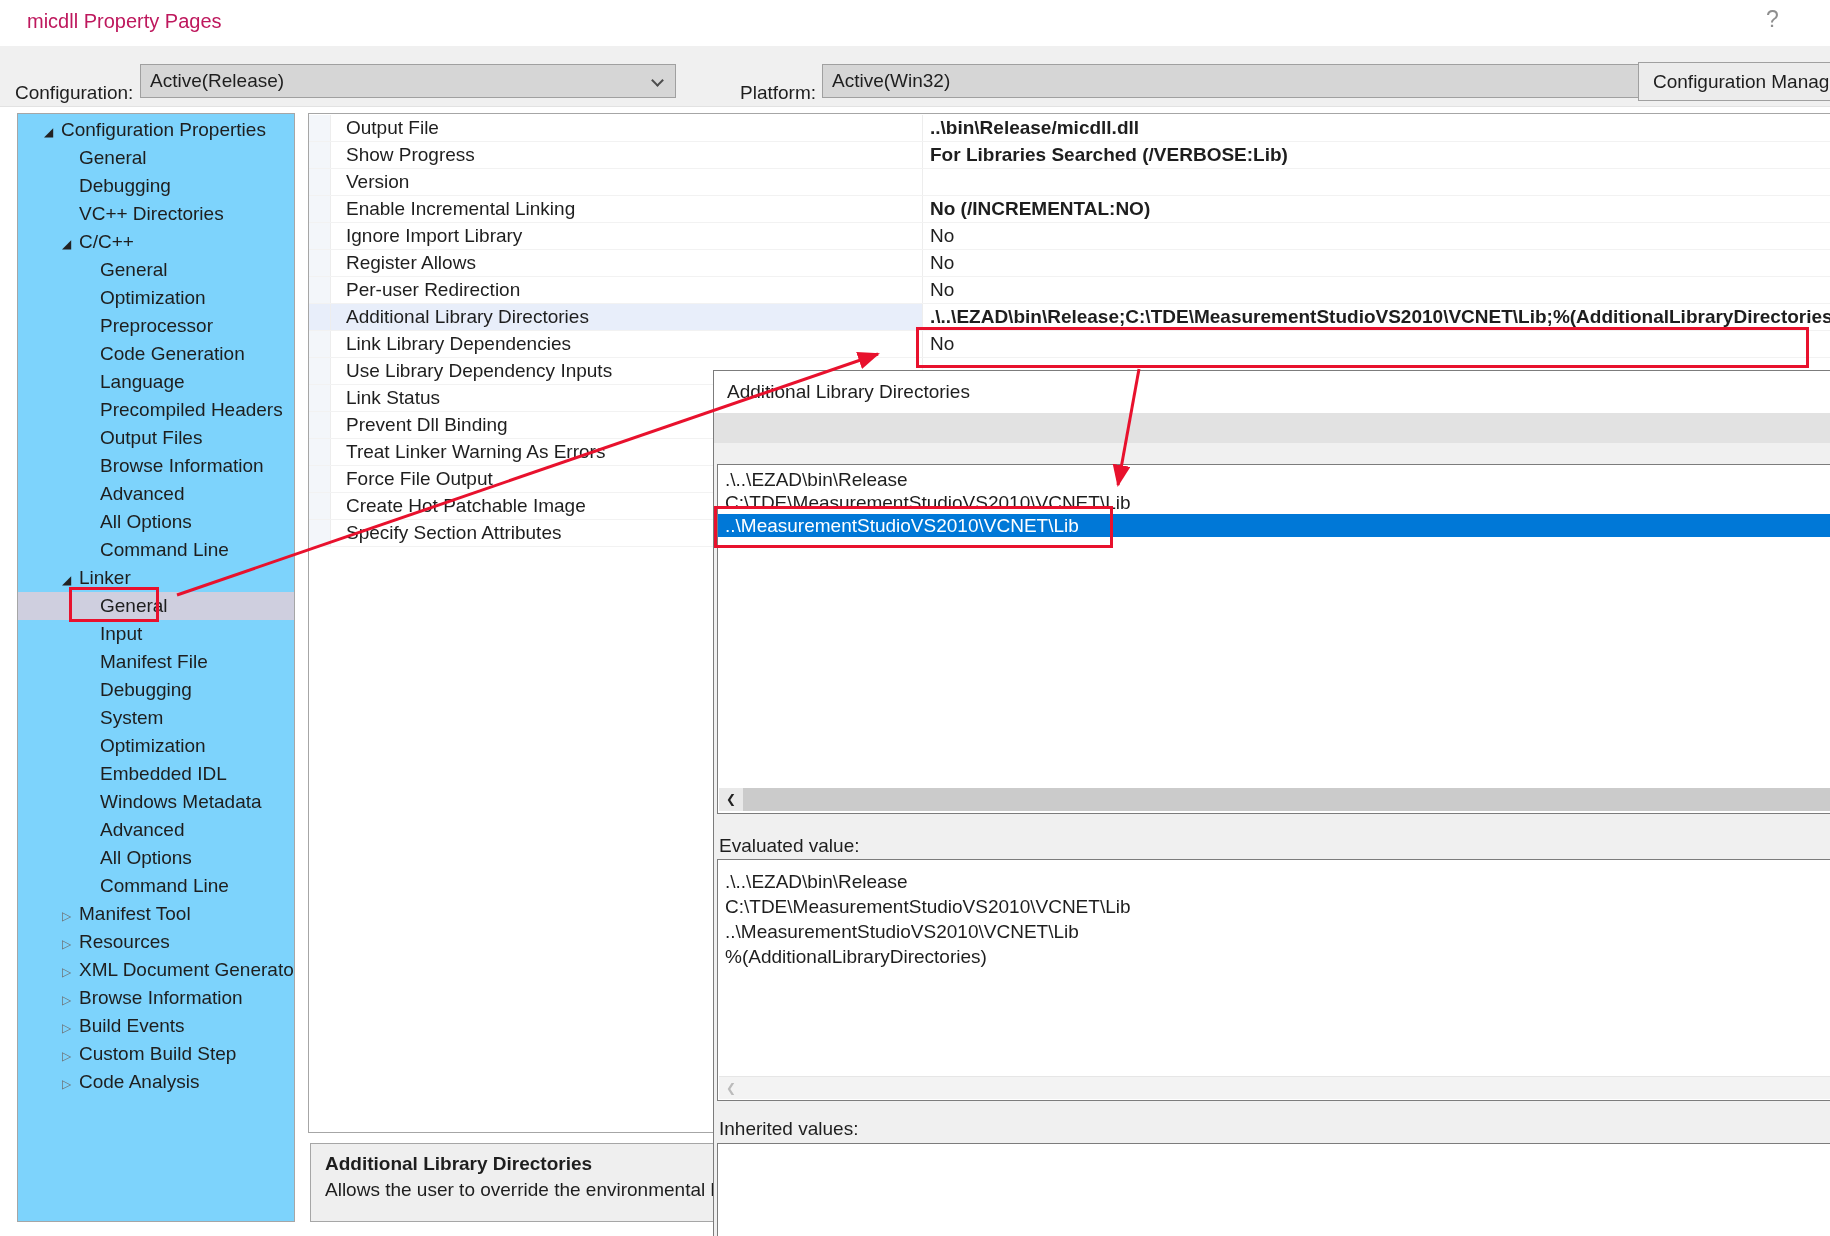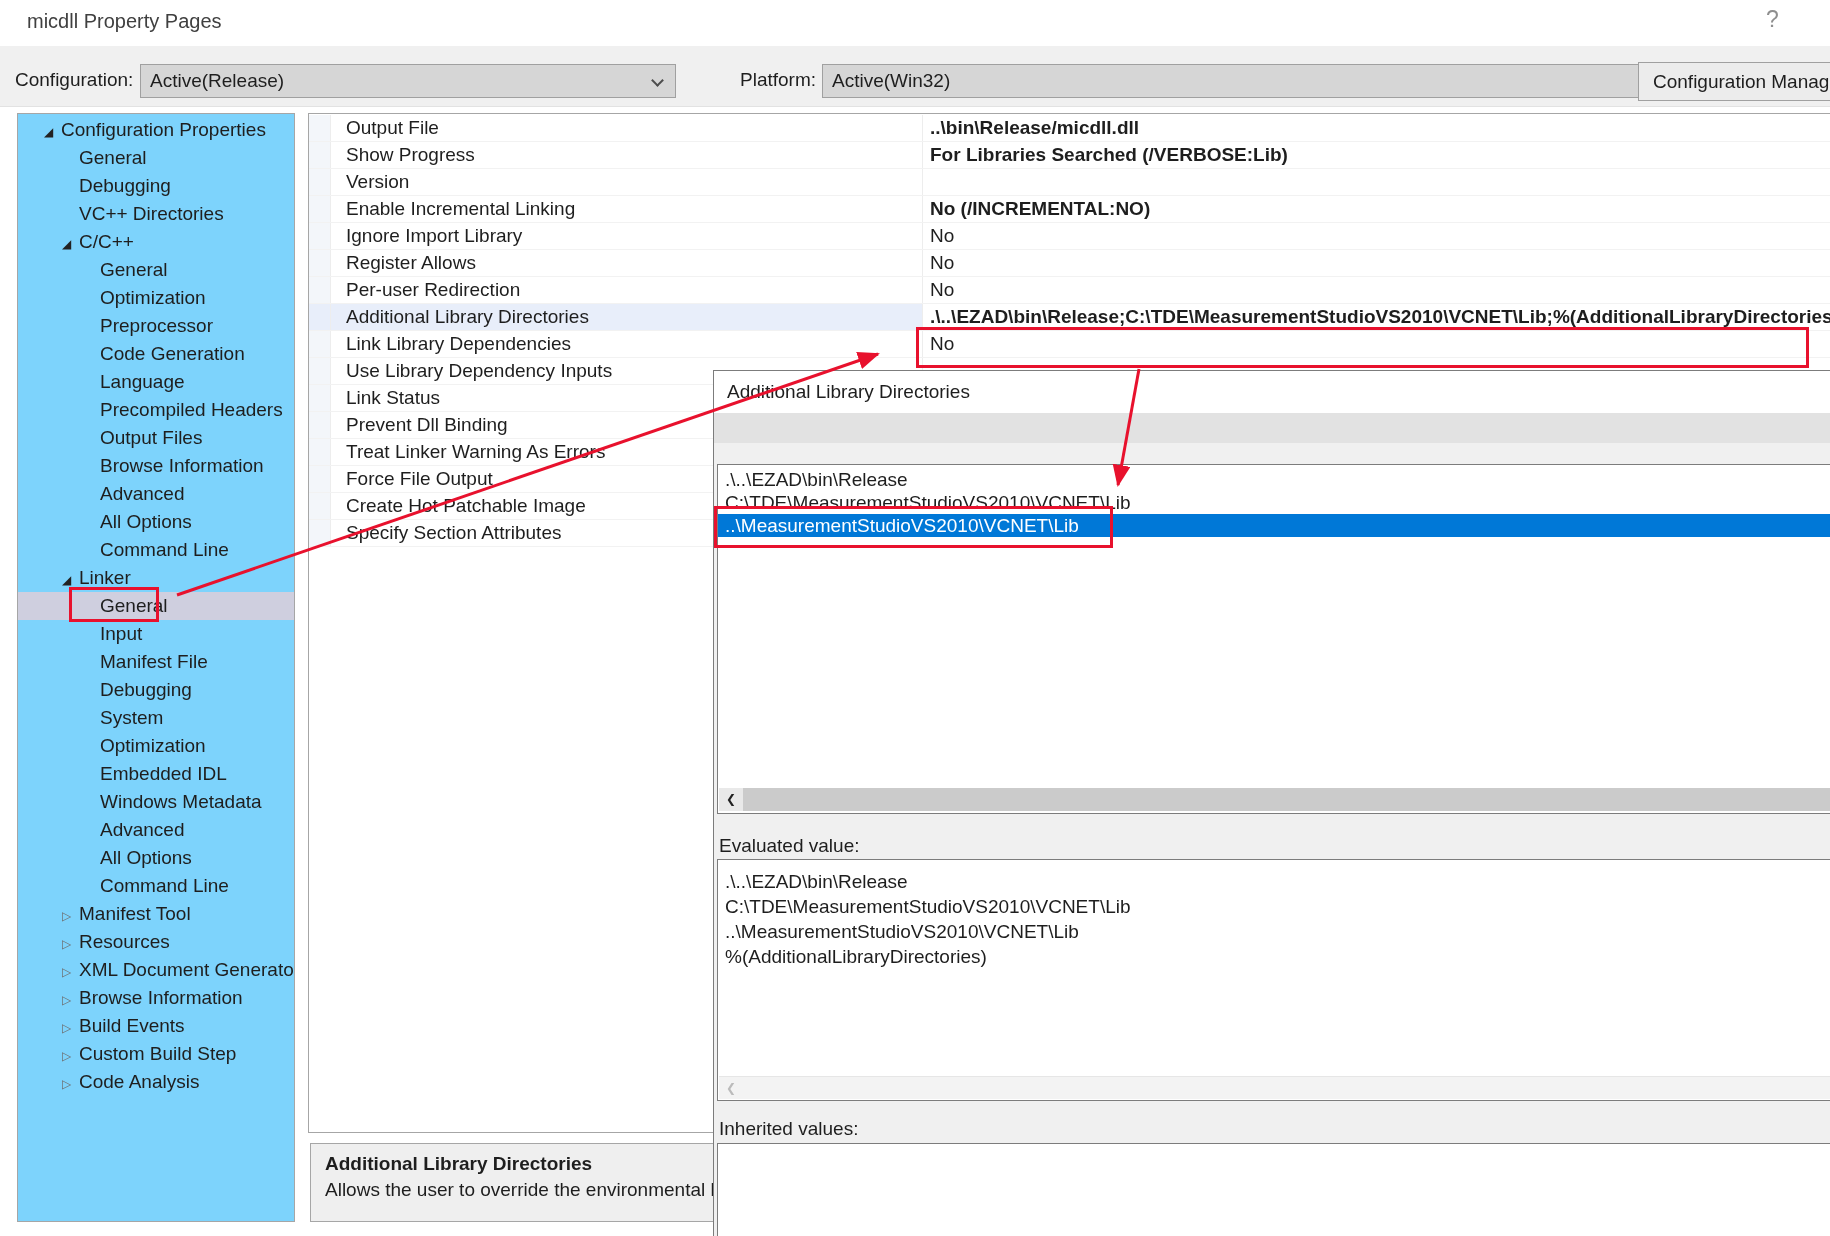--- a/index.html
+++ b/index.html
@@ -1,27 +1,27 @@
 <!DOCTYPE html>
 <html><head>
 <meta charset="utf-8">
 <style>
   * { box-sizing: border-box; margin: 0; padding: 0; }
   html,body { width:1830px; height:1236px; overflow:hidden; background:#fff;
     font-family:"Liberation Sans", sans-serif; font-size:19px; color:#1e1e1e; }
   .abs { position:absolute; }
 
   
-  #win-title { left:27px; top:10px; font-size:20px; color:#404040; }
+  #win-title { left:27px; top:10px; font-size:20px; color:#be185d; }
   #help-icon { left:1766px; top:6px; font-size:23px; color:#8f8f8f; }
 
   
   #toolbar { left:0; top:46px; width:1830px; height:61px; background:#f0f0f0;
              border-bottom:1px solid #e2e2e2; }
-  .tb-label { position:absolute; top:23px; }
+  .tb-label { position:absolute; top:36px; }
   .combo { position:absolute; top:18px; height:34px; background:#d6d6d6;
            border:1px solid #a0a0a0; line-height:32px; padding-left:9px;
            white-space:nowrap; overflow:hidden; }
   .chev { position:absolute; right:13px; top:11px; width:9px; height:9px;
           border-right:2px solid #4d4d4d; border-bottom:2px solid #4d4d4d;
           transform:rotate(45deg); }
   #config-manager-btn { position:absolute; left:1638px; top:16px; width:232px; height:39px;
           background:#ececec; border:1px solid #a0a0a0; line-height:37px;
           padding-left:14px; white-space:nowrap; overflow:hidden; }
 

